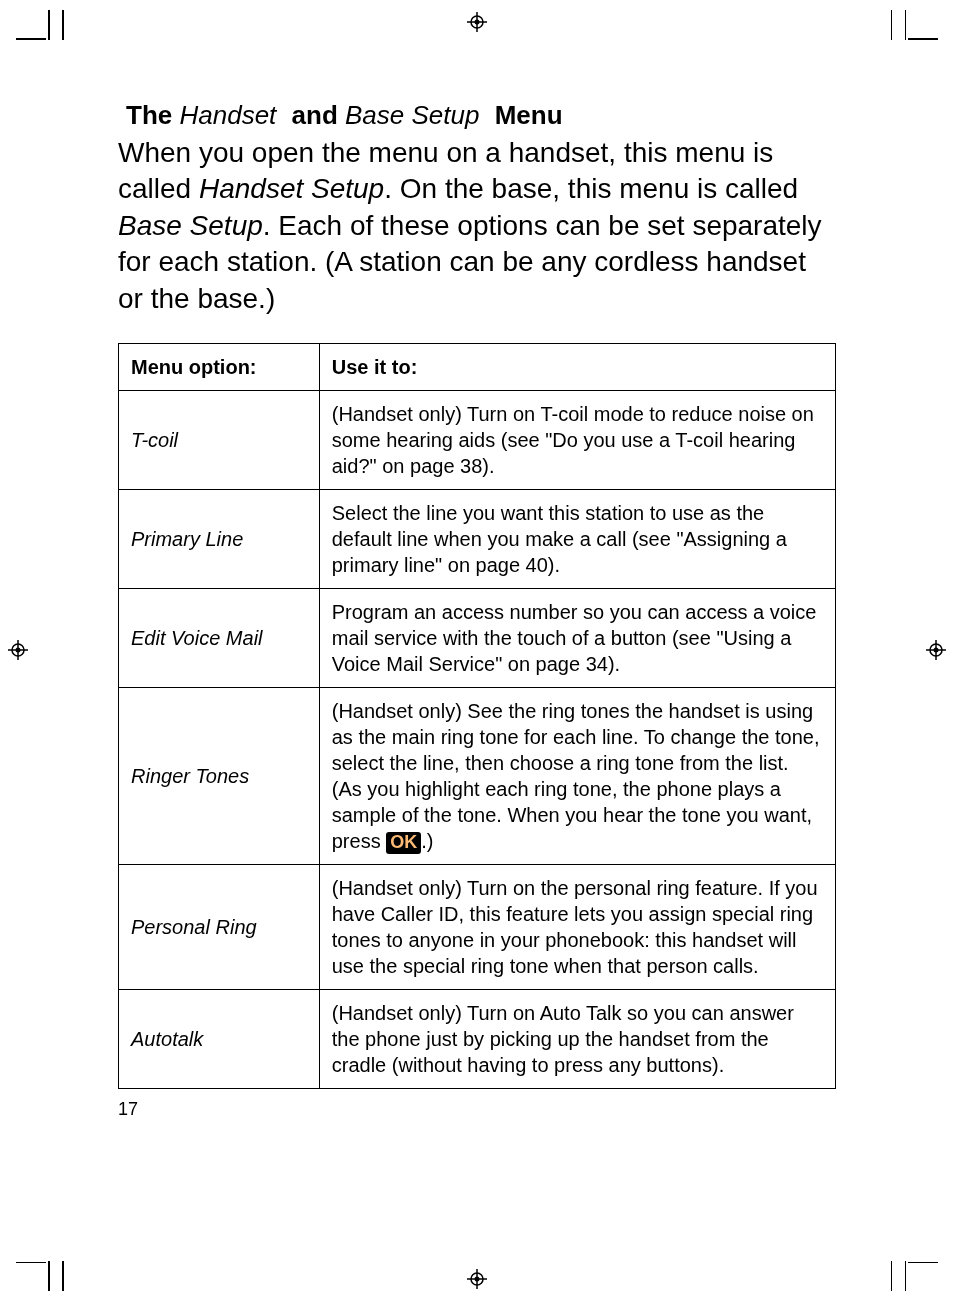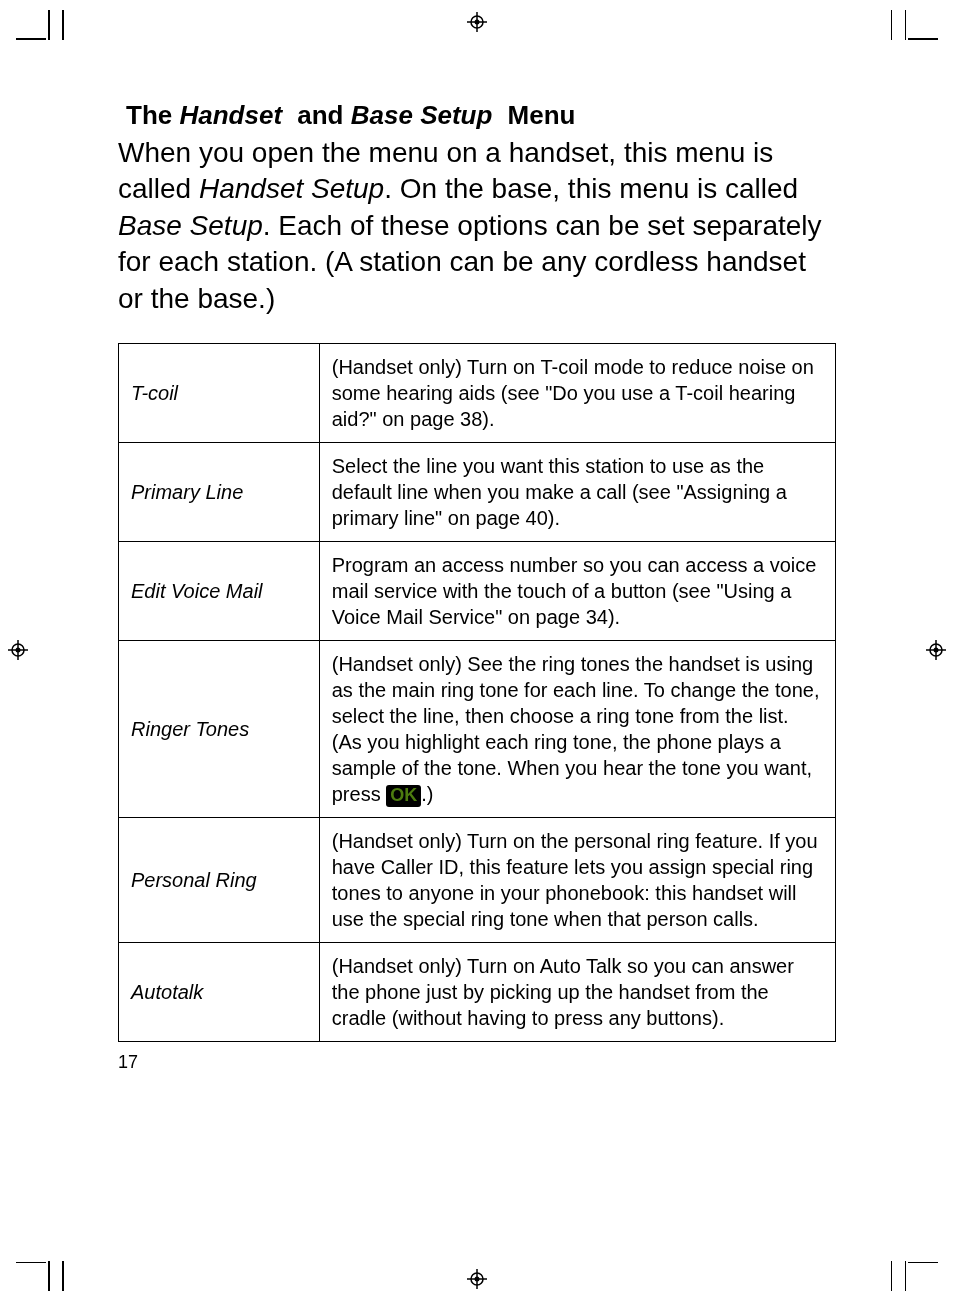--- a/index.html
+++ b/index.html
@@ -17,21 +17,21 @@
   .intro {
     font-size: 21px;
     line-height: 1.3;
     margin-bottom: 30px;
   }
   .heading {
     font-size: 26px;
     margin-bottom: 4px;
   }
   .heading .bold { font-weight: bold; margin-left: 8px; }
-  .heading .ital { font-style: italic; font-weight: bold; margin-top: 44px; }
+  .heading .ital { font-style: italic; font-weight: normal; margin-top: 44px; }
   .sub {
     font-size: 28px;
     line-height: 1.3;
     margin-bottom: 26px;
   }
   .sub .ital { font-style: italic; }
   table {
     border-collapse: collapse;
     width: 100%;
     font-size: 20px;
@@ -45,21 +45,21 @@
   }
   th { font-weight: bold; }
   td:first-child, th:first-child {
     width: 28%;
     font-style: italic;
   }
   th:first-child { font-style: normal; }
   .ok-badge {
     display: inline-block;
     background: #000;
-    color: #4d7c0f;
+    color: #fdba74;
     font-weight: bold;
     font-style: normal;
     padding: 0 4px;
     border-radius: 3px;
     font-size: 18px;
     line-height: 1.2;
   }
   .page-number {
     font-size: 18px;
     margin-top: 10px;
@@ -139,20 +139,24 @@
     <span class="ital">Base Setup</span>
     <span class="bold">Menu</span>
   </div>
 
   <div class="sub">
     <span>When you open the menu on a handset, this menu is called </span><span class="ital">Handset Setup</span><span>. On the base, this menu is called </span><span class="ital">Base Setup</span><span>. Each of these options can be set separately for each station. (A station can be any cordless handset or the base.)</span>
   </div>
 
   <table>
     <tbody>
+        <tr>
+      <th>Menu option:</th>
+      <th>Use it to:</th>
+    </tr>
     <tr>
       <td>T-coil</td>
       <td style="font-style:normal">(Handset only) Turn on T-coil mode to reduce noise on some hearing aids (see "Do you use a T-coil hearing aid?" on page 38).</td>
     </tr>
     <tr>
       <td>Primary Line</td>
       <td style="font-style:normal">Select the line you want this station to use as the default line when you make a call (see "Assigning a primary line" on page 40).</td>
     </tr>
     <tr>
       <td>Edit Voice Mail</td>

